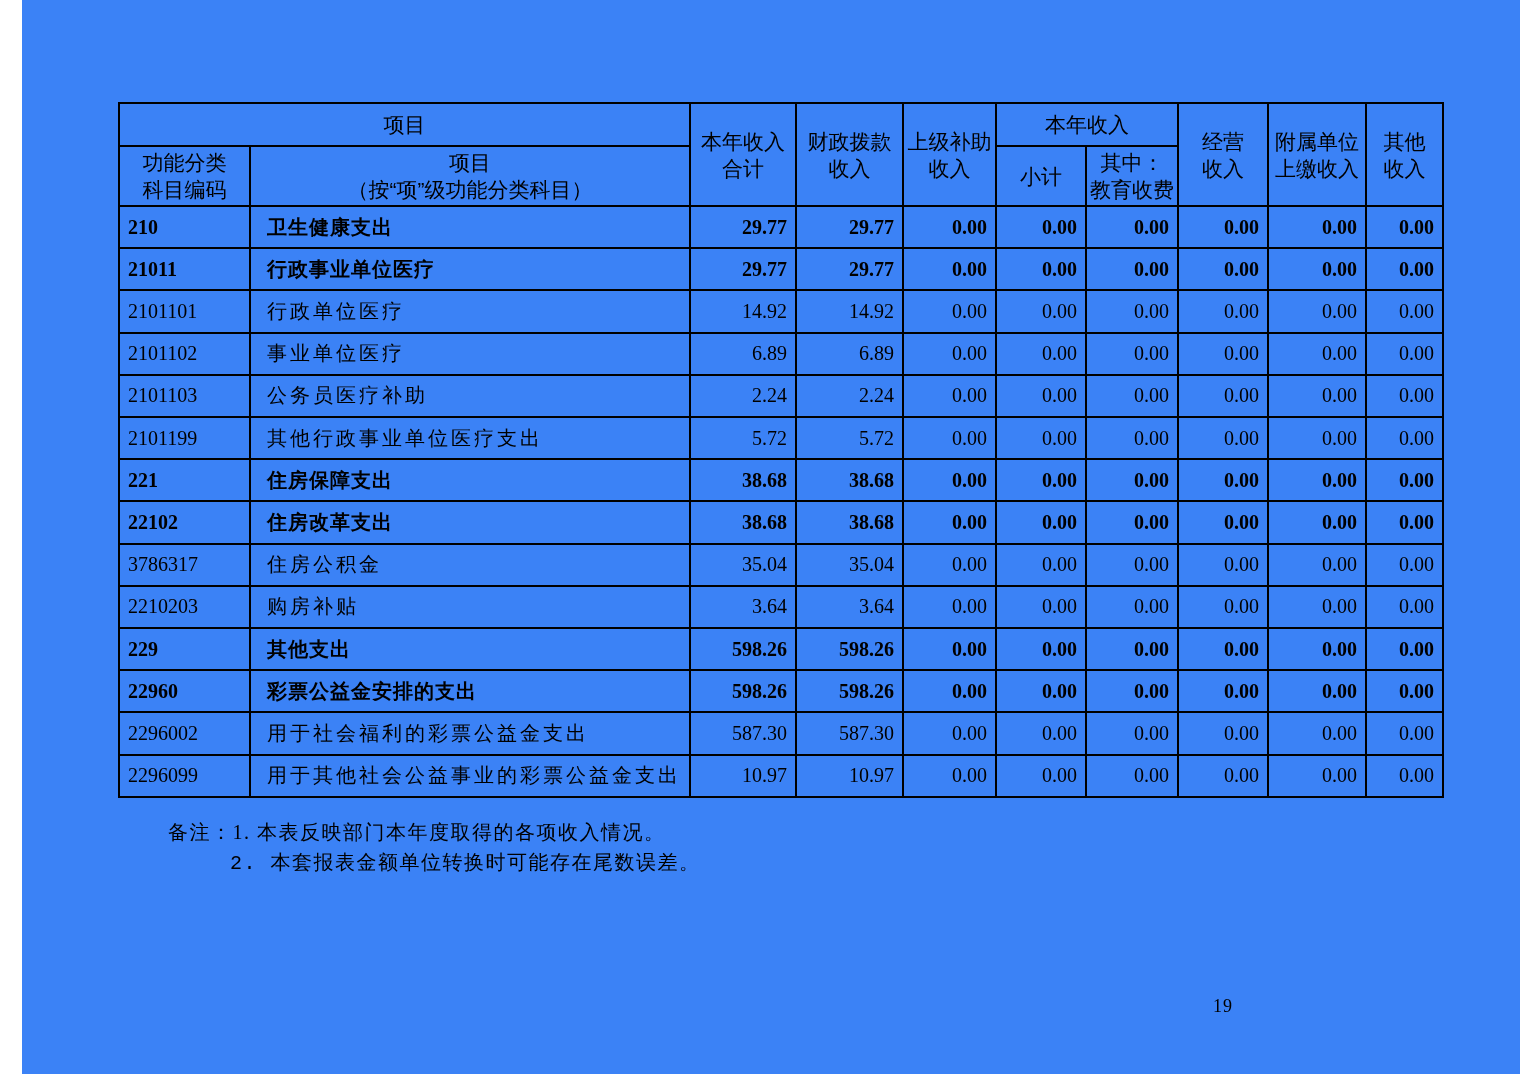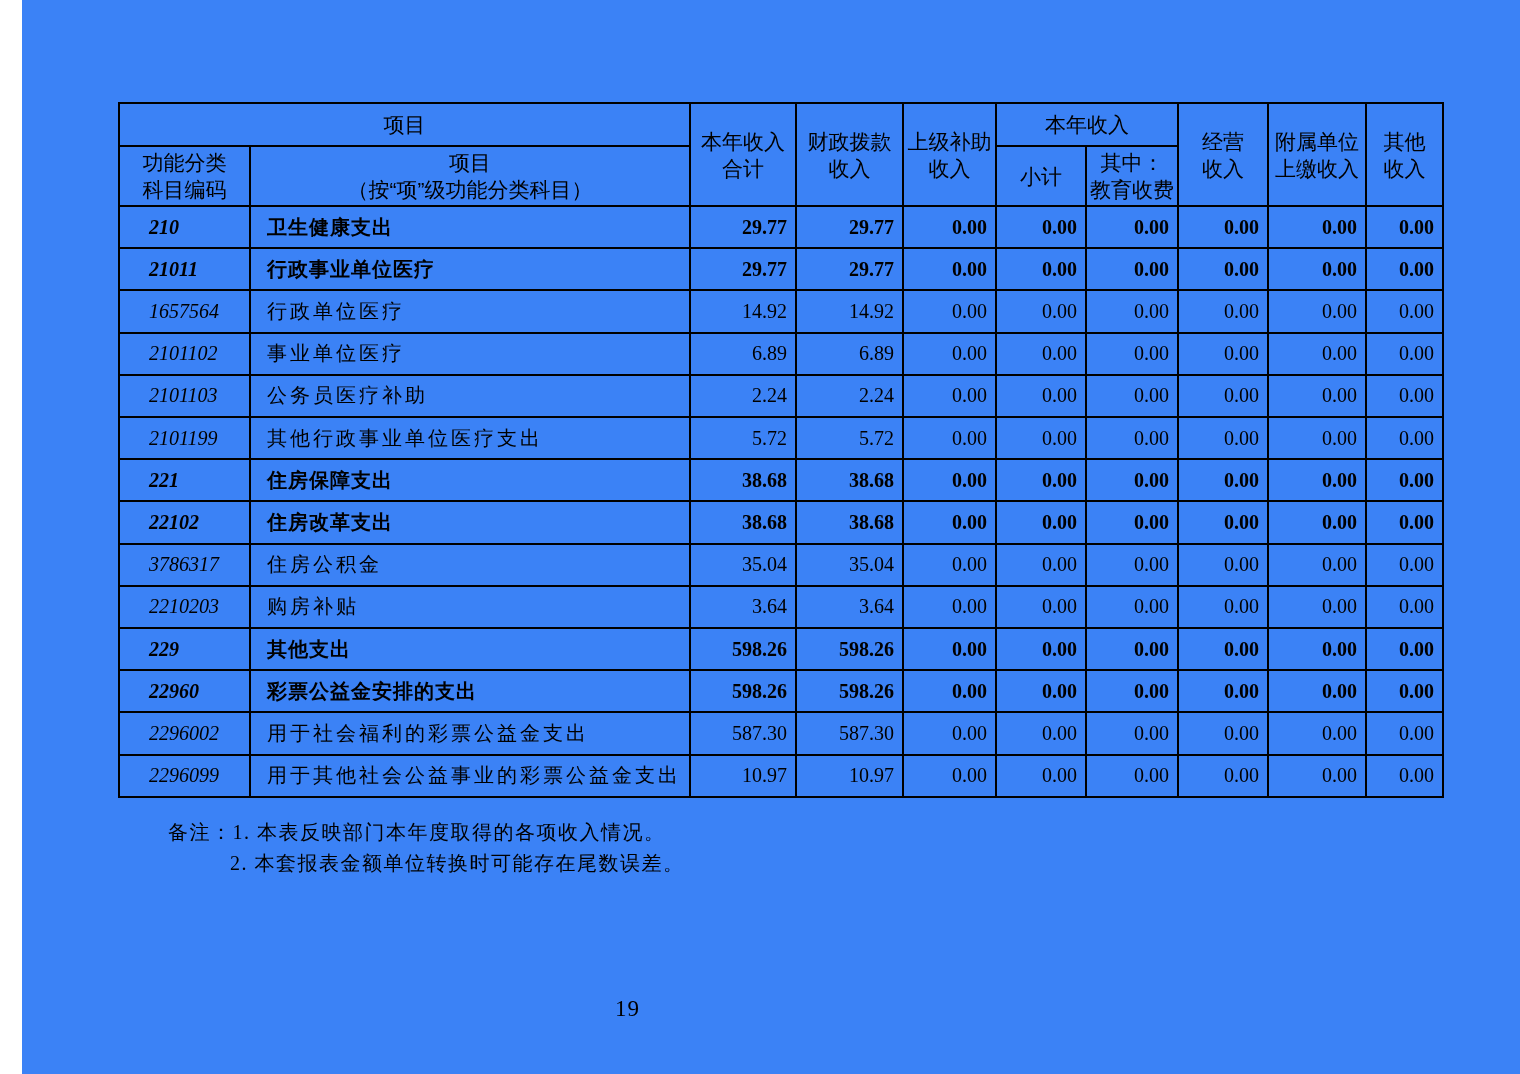--- a/index.html
+++ b/index.html
@@ -18,37 +18,37 @@
   .income-table th, .income-table td {
     border:2px solid #000; vertical-align:middle; overflow:hidden;
   }
   .income-table thead th {
     font-family:"Liberation Sans", sans-serif; font-weight:normal;
     font-size:21px; text-align:center; line-height:27px; padding:2px;
   }
   tr.h1 { height:43px; }
   tr.h2 { height:60px; }
 
-  td.code { text-align:left; padding-left:29px; font-size:20px;font-style:italic; }
+  td.code { text-align:left; padding-left:8px; font-size:20px; }
   td.name { text-align:left; padding-left:16px; font-size:20px; letter-spacing:3px; }
   td.num  { text-align:right; padding-right:8px; font-size:20px; }
   tr.bold-row td { font-weight:bold; }
   tr.bold-row td.name { font-family:"Liberation Sans", sans-serif; letter-spacing:1px; }
   tr.bold-row td.code, tr.bold-row td.num { font-family:"Liberation Serif", serif; }
 
   .notes {
     position:absolute; left:146px; top:817px;
     font-size:20px; line-height:31px; letter-spacing:1.5px;
     font-family:"Liberation Serif", serif;
   }
-  .notes .note2 { margin-left:62px; }
+  .notes .note2 { margin-left:62px;font-family:Liberation Mono, monospace; }
 
   .pagenum {
-    position:absolute; left:0; top:996px; width:1211px; text-align:center;
-    font-size:23px; letter-spacing:1px; font-family:"Liberation Serif", serif;
+    position:absolute; left:0; top:996px; width:1211px; text-align:right;
+    font-size:18px; letter-spacing:1px; font-family:"Liberation Serif", serif;
   }
 </style>
 </head>
 <body>
 
 <div class="page">
 
   <table class="income-table">
     <colgroup>
       <col style="width:131px">
@@ -132,21 +132,21 @@
           <td class="num">29.77</td>
           <td class="num">29.77</td>
           <td class="num">0.00</td>
           <td class="num">0.00</td>
           <td class="num">0.00</td>
           <td class="num">0.00</td>
           <td class="num">0.00</td>
           <td class="num">0.00</td>
         </tr>
         <tr>
-          <td class="code">1657564</td>
+          <td class="code">2101101</td>
           <td class="name">行政单位医疗</td>
           <td class="num">14.92</td>
           <td class="num">14.92</td>
           <td class="num">0.00</td>
           <td class="num">0.00</td>
           <td class="num">0.00</td>
           <td class="num">0.00</td>
           <td class="num">0.00</td>
           <td class="num">0.00</td>
         </tr>

